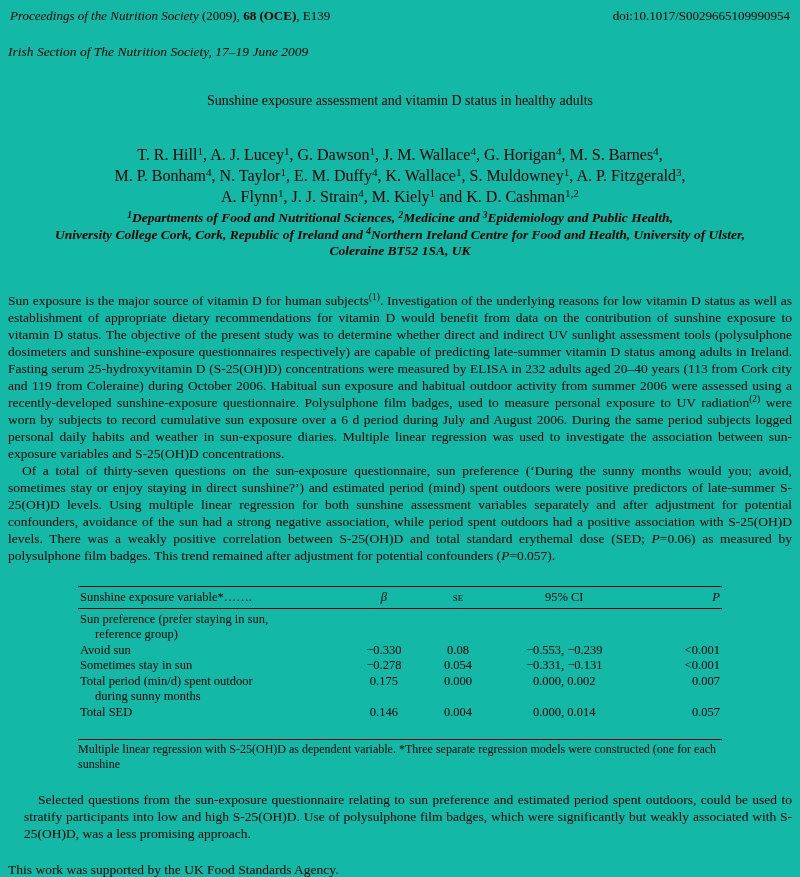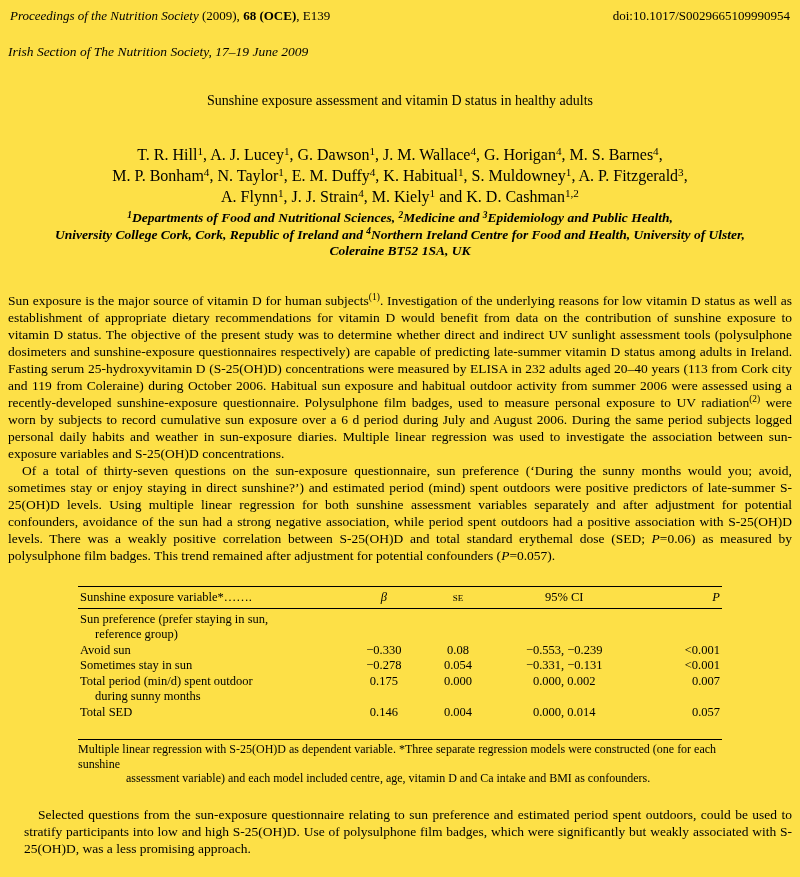--- a/index.html
+++ b/index.html
@@ -1,18 +1,18 @@
 <!DOCTYPE html>
 <html><head>
 <meta charset="utf-8">
 <style>
   html,body { margin:0; padding:0; background:#ffffff; }
   .page {
     width:800px; height:877px; overflow:hidden; box-sizing:border-box;
-    padding:6px 8px 0 8px; background:#fde047; color:#000;
+    padding:6px 8px 0 8px; background:#14b8a6; color:#000;
     font-family:"Liberation Serif","DejaVu Serif",serif;
     font-size:13.5px;
   }
   .it { font-style:italic; }
   .bd { font-weight:bold; }
   sup { font-size:70%; line-height:0; vertical-align:baseline; position:relative; top:-0.45em; }
 
   .journal-header { display:flex; justify-content:space-between; align-items:flex-start; font-size:13px; padding:2px 2px 0 2px; }
   .conference { font-style:italic; font-size:13.5px; margin-top:20px; }
   .title { text-align:center; font-size:14px; font-weight:normal; margin:28px 30px 0 30px; line-height:26px; }
@@ -51,21 +51,21 @@
     <div><span class="it">Proceedings of the Nutrition Society</span><span> (2009), </span><span class="bd">68 (OCE)</span><span>, E139</span></div>
     <div>doi:10.1017/S0029665109990954</div>
   </div>
 
   <div class="conference">Irish Section of The Nutrition Society, 17–19 June 2009</div>
 
   <h1 class="title">Sunshine exposure assessment and vitamin D status in healthy adults</h1>
 
   <div class="authors">
     <div><span>T. R. Hill</span><sup>1</sup><span>, A. J. Lucey</span><sup>1</sup><span>, G. Dawson</span><sup>1</sup><span>, J. M. Wallace</span><sup>4</sup><span>, G. Horigan</span><sup>4</sup><span>, M. S. Barnes</span><sup>4</sup><span>,</span></div>
-    <div><span>M. P. Bonham</span><sup>4</sup><span>, N. Taylor</span><sup>1</sup><span>, E. M. Duffy</span><sup>4</sup><span>, K. Habitual</span><sup>1</sup><span>, S. Muldowney</span><sup>1</sup><span>, A. P. Fitzgerald</span><sup>3</sup><span>,</span></div>
+    <div><span>M. P. Bonham</span><sup>4</sup><span>, N. Taylor</span><sup>1</sup><span>, E. M. Duffy</span><sup>4</sup><span>, K. Wallace</span><sup>1</sup><span>, S. Muldowney</span><sup>1</sup><span>, A. P. Fitzgerald</span><sup>3</sup><span>,</span></div>
     <div><span>A. Flynn</span><sup>1</sup><span>, J. J. Strain</span><sup>4</sup><span>, M. Kiely</span><sup>1</sup><span> and K. D. Cashman</span><sup>1,2</sup></div>
   </div>
 
   <div class="affiliations">
     <div><sup>1</sup><span>Departments of Food and Nutritional Sciences, </span><sup>2</sup><span>Medicine and </span><sup>3</sup><span>Epidemiology and Public Health,</span></div>
     <div><span>University College Cork, Cork, Republic of Ireland and </span><sup>4</sup><span>Northern Ireland Centre for Food and Health, University of Ulster,</span></div>
     <div><span>Coleraine BT52 1SA, UK</span></div>
   </div>
 
   <div class="abstract">
@@ -123,20 +123,19 @@
         <td class="col-beta">0.146</td>
         <td class="col-se">0.004</td>
         <td class="col-ci">0.000, 0.014</td>
         <td class="col-p">0.057</td>
       </tr>
     </tbody>
   </table>
 
   <div class="footnote">
     <div>Multiple linear regression with S-25(OH)D as dependent variable. *Three separate regression models were constructed (one for each sunshine</div>
-    <div class="fn2">assessment variable) and each model included centre, age, vitamin D and Ca intake and BMI as confounders.</div>
   </div>
 
   <p class="closing indent">Selected questions from the sun-exposure questionnaire relating to sun preference and estimated period spent outdoors, could be used to stratify participants into low and high S-25(OH)D. Use of polysulphone film badges, which were significantly but weakly associated with S-25(OH)D, was a less promising approach.</p>
 
   <p class="ack">This work was supported by the UK Food Standards Agency.</p>
 
 </div>
 
 </body></html>

